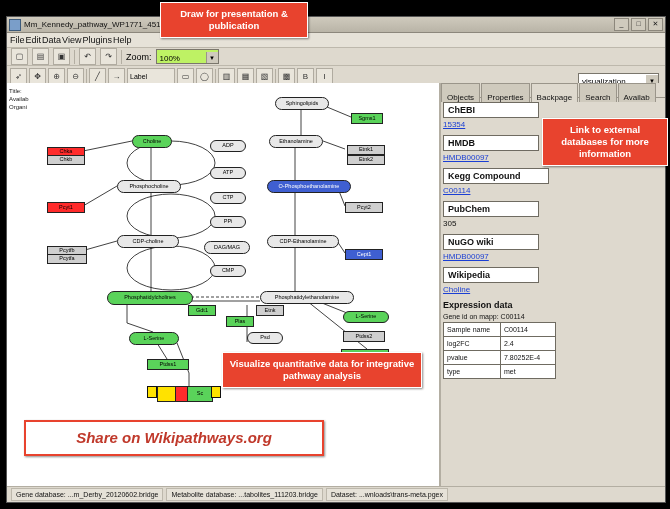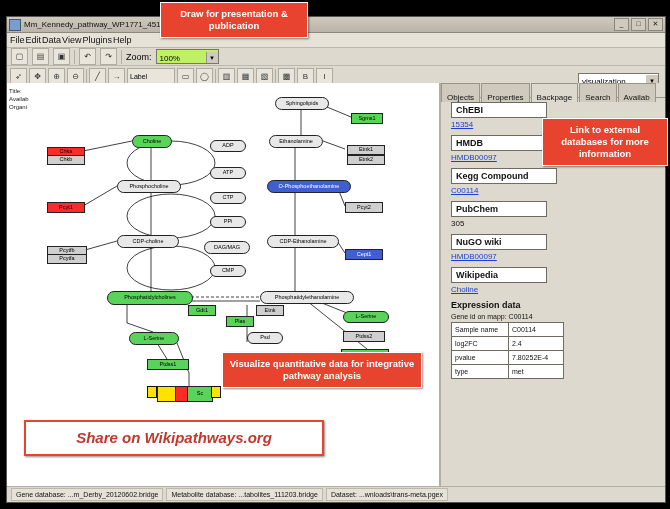--- a/index.html
+++ b/index.html
@@ -27,21 +27,21 @@
   .vis-combo{position:absolute;right:6px;top:56px;width:76px;height:14px;background:#fff;border:1px solid #7a766c;font-size:8px;display:flex;align-items:center;padding-left:3px;}
   .vis-combo .arrow{margin-left:auto;width:12px;height:12px;background:#cfcabd;display:flex;align-items:center;justify-content:center;font-size:6px;}
   
   .content{position:absolute;left:0;top:66px;right:0;bottom:16px;display:flex;}
   .canvas-wrap{position:relative;width:432px;background:#fff;border-right:2px solid #b3aea2;overflow:hidden;}
   .leftlabels{position:absolute;left:2px;top:4px;font-size:6px;color:#222;line-height:8px;}
   .sidebar{flex:1;background:#ded9ce;position:relative;overflow:hidden;}
   .tabs{display:flex;height:14px;border-bottom:1px solid #9a958a;font-size:8px;}
   .tab{padding:9px 5px;background:#cfcabd;border:1px solid #9a958a;border-bottom:0;margin-right:1px;color:#111;}
   .tab.active{background:#ded9ce;font-weight:normal;}
-  .side-inner{padding:4px 10px;font-size:9px;color:#111;}
+  .side-inner{padding:4px 2px;font-size:9px;color:#111;}
   .field{background:#fff;border:1px solid #6f6b61;font-weight:bold;font-size:9px;padding:2px 4px;margin-bottom:2px;width:86px;}
   .link{color:#1b3fd4;text-decoration:underline;font-size:8px;margin-bottom:6px;display:block;}
   .plain{font-size:8px;margin-bottom:6px;}
   .exp-title{font-weight:bold;font-size:9px;margin:4px 0 3px;}
   .gene-line{font-size:7px;margin-bottom:2px;}
   table.expr{border-collapse:collapse;font-size:7px;}
   table.expr td{border:1px solid #6f6b61;background:#fff;padding:1px 3px;height:11px;}
   table.expr td.k{width:50px;}
   table.expr td.v{width:48px;}
   

